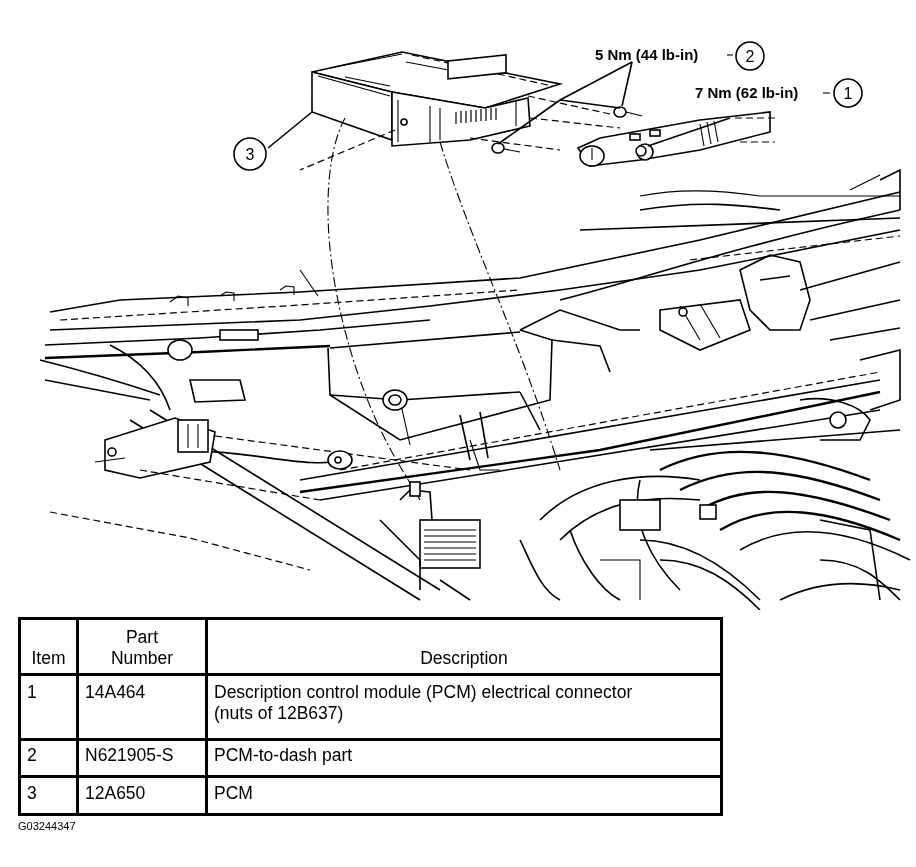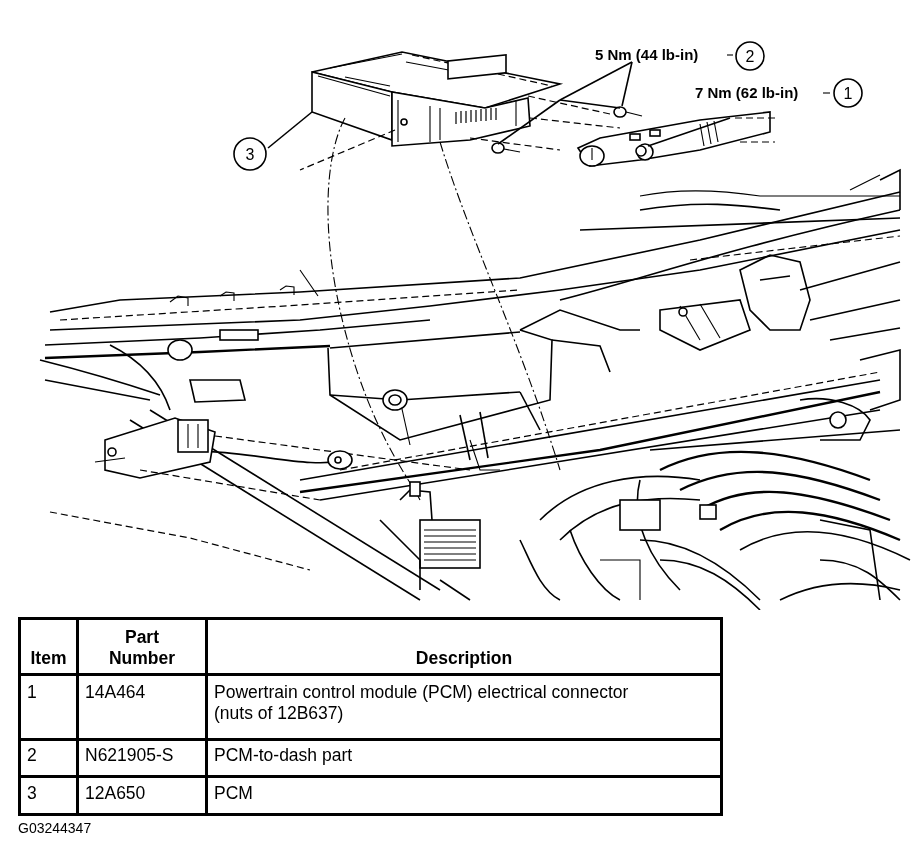--- a/index.html
+++ b/index.html
@@ -13,28 +13,28 @@
   .dash { stroke: #000; fill: none; stroke-width: 1.2; stroke-dasharray: 7 4; }
   .dashdot { stroke: #000; fill: none; stroke-width: 1.1; stroke-dasharray: 10 3 2 3; }
   .heavy { stroke: #000; fill: none; stroke-width: 2.4; }
   .fillw { fill: #fff; stroke: #000; stroke-width: 1.6; }
   .hatch { stroke: #000; stroke-width: 1.2; }
 
   #parts-table { position: absolute; left: 18px; top: 617px; width: 705px;
                  border-collapse: collapse; border: 3px solid #000; }
   #parts-table th, #parts-table td { border: 3px solid #000; font-size: 17.5px; padding: 0 0 0 6px;
                  vertical-align: top; text-align: left; line-height: 21px; }
-  #parts-table th { font-weight: bold; text-align: center; vertical-align: bottom; padding: 0 4px 4px 4px; }
+  #parts-table th { font-weight: normal; text-align: center; vertical-align: bottom; padding: 0 4px 4px 4px; }
   #parts-table th.col-item { width: 51px; padding-left: 2px; padding-right: 2px; margin-top: 28px; }
   #parts-table th.col-part { width: 118px; }
   #parts-table tr.hdr { height: 56px; }
   #parts-table tr.r1 td { height: 56px; padding-top: 6px; }
   #parts-table tr.r2 td { height: 30px; padding-top: 4px; }
   #parts-table tr.r3 td { height: 30px; padding-top: 5px; }
-  #figure-id { position: absolute; left: 18px; top: 820px; font-size: 14px; text-align: center; }
+  #figure-id { position: absolute; left: 18px; top: 820px; font-size: 11px; text-align: center; }
 </style>
 </head>
 <body>
 
 <svg id="illustration" viewBox="0 0 916 610" xmlns="http://www.w3.org/2000/svg">
 
   <g>
 
     <polygon class="fillw" points="312,72 402,52 560,84 485,108 392,92"></polygon>
     <line class="thin" x1="330" y1="68" x2="402" y2="54"></line>
@@ -253,21 +253,21 @@
     <th class="col-part">
       <span>Part</span><br>
       <span>Number</span>
     </th>
     <th class="col-desc">Description</th>
   </tr>
   <tr class="r1">
     <td>1</td>
     <td>14A464</td>
     <td>
-      <span>Powertrain control module (PCM) electrical connector</span><br>
+      <span>Description control module (PCM) electrical connector</span><br>
       <span>(nuts of 12B637)</span>
     </td>
   </tr>
   <tr class="r2">
     <td>2</td>
     <td>N621905-S</td>
     <td>PCM-to-dash part</td>
   </tr>
   <tr class="r3">
     <td>3</td>

